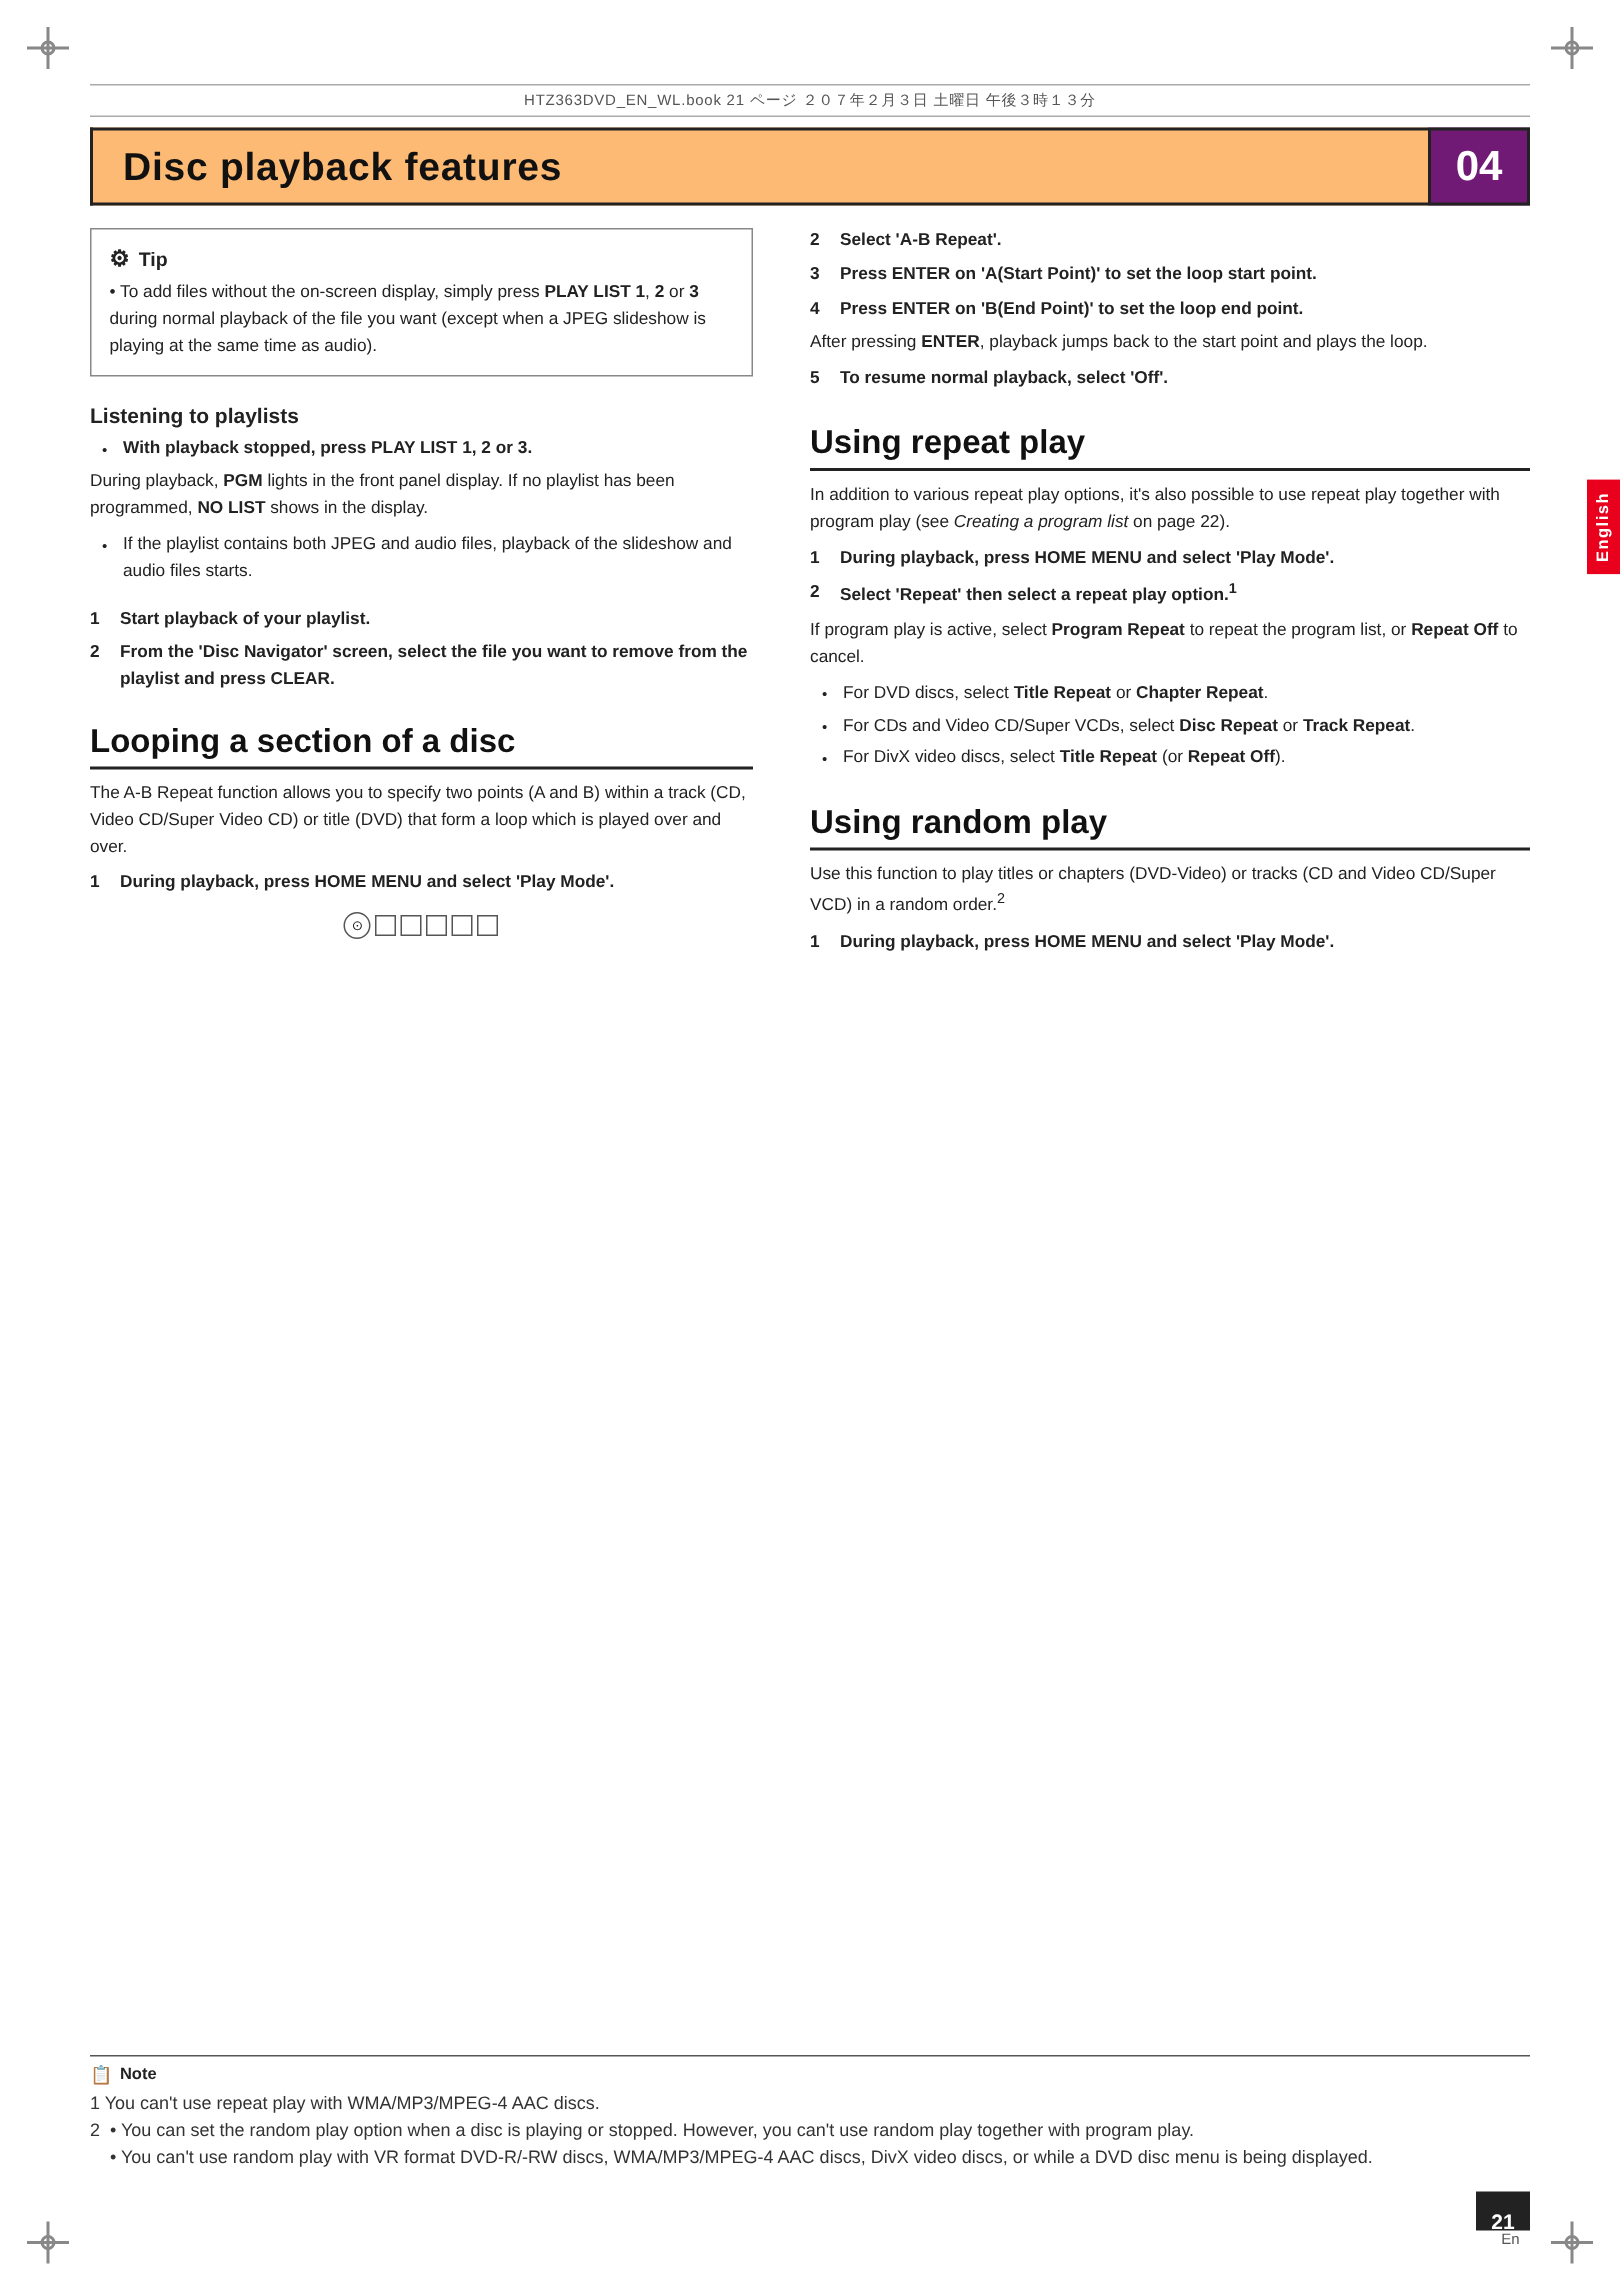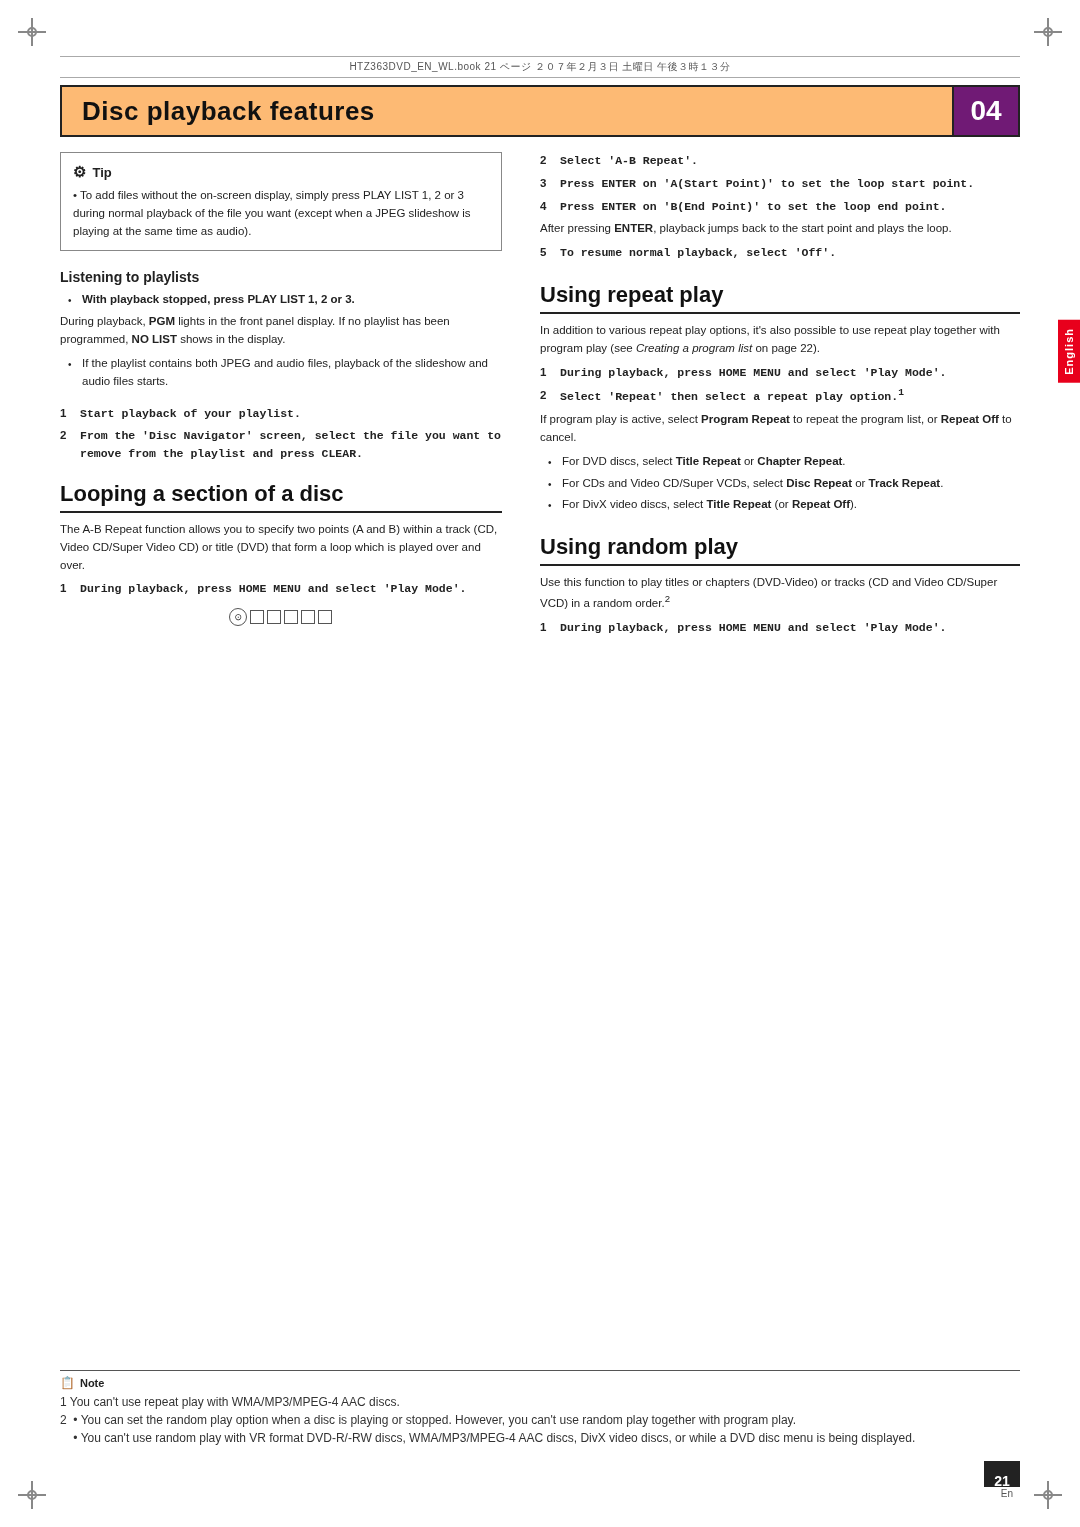--- a/index.html
+++ b/index.html
@@ -171,21 +171,21 @@
     }
     .tip-icon {
       margin-right: 6px;
       font-size: 15px;
     }
     .tip-text {
       font-size: 11.5px;
       line-height: 1.55;
       color: #222;
     }
-    .tip-text b { font-weight: normal; }
+    .tip-text b { font-weight: bold; }
 
     
     .section-heading {
       font-size: 14px;
       font-weight: bold;
       margin-bottom: 6px;
       margin-top: 4px;
     }
 
     
@@ -202,21 +202,21 @@
       display: flex;
       margin-bottom: 5px;
       font-size: 11.5px;
       line-height: 1.55;
     }
     .step-num {
       font-weight: bold;
       min-width: 16px;
       margin-right: 4px;
     }
-    .step-text b { font-weight: bold; font-family: Liberation Mono, monospace; }
+    .step-text b { font-weight: bold; }
 
     
     .bullet-item {
       display: flex;
       font-size: 11.5px;
       line-height: 1.55;
       margin-bottom: 4px;
       padding-left: 8px;
     }
     .bullet-dot {

